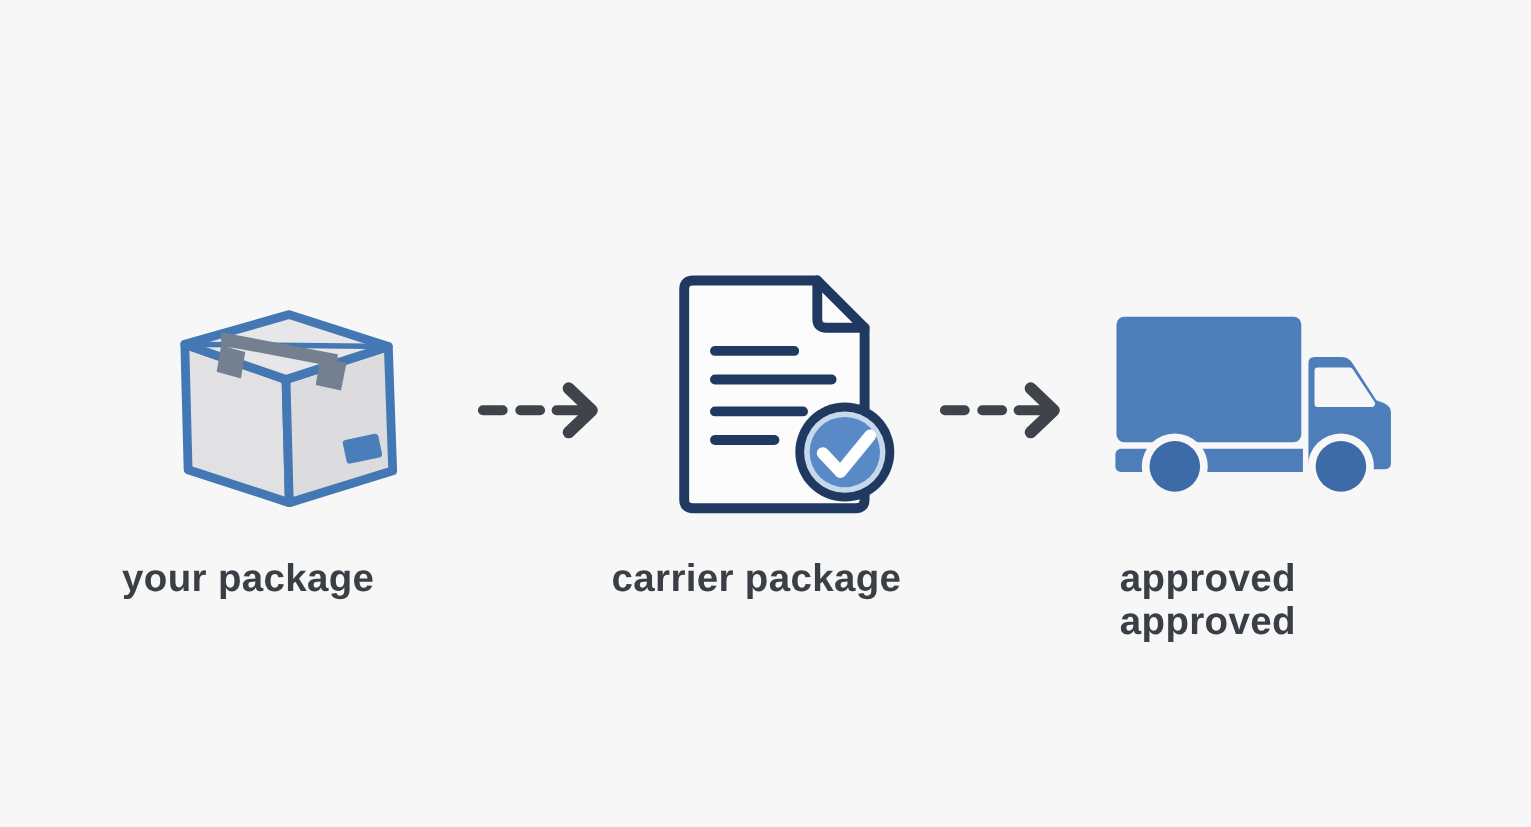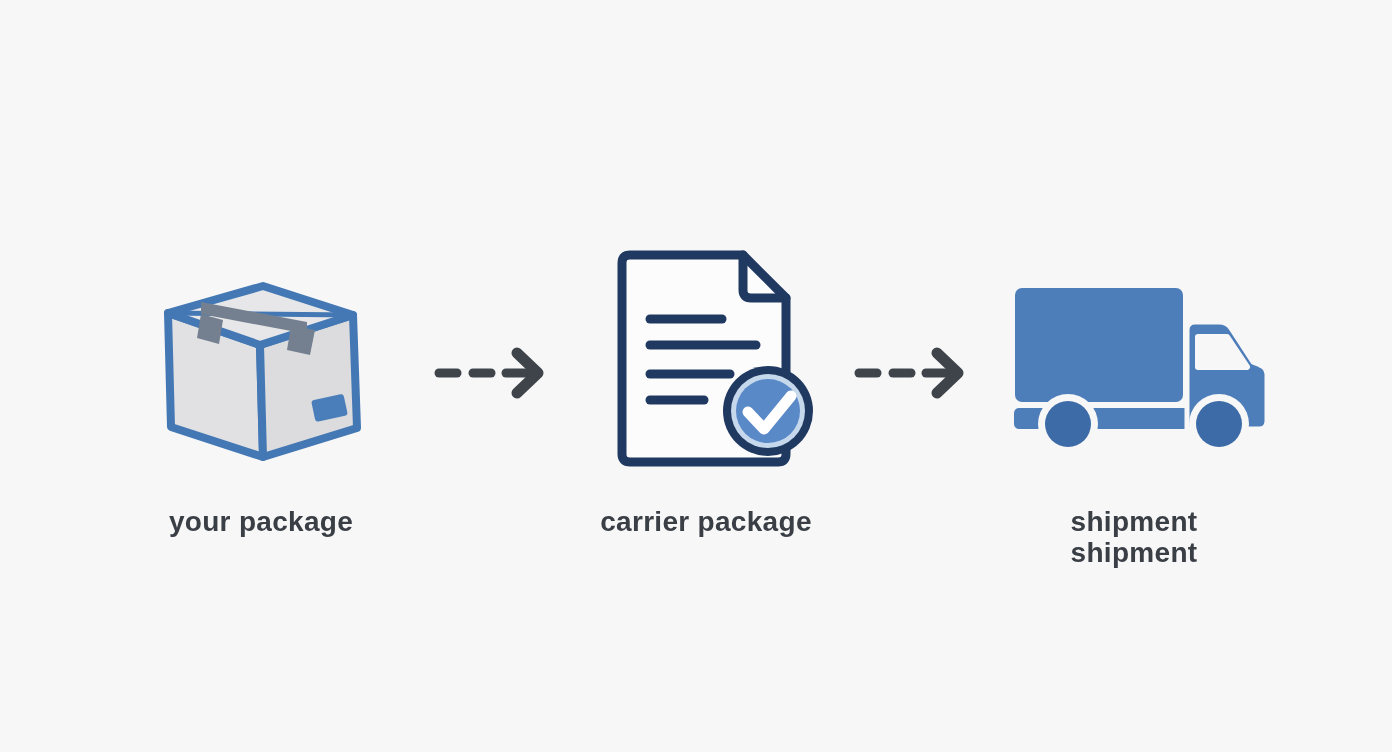--- a/index.html
+++ b/index.html
@@ -6,23 +6,22 @@
   .canvas{
     position:relative;
     width:1392px;height:752px;
     background:var(--bg,#f7f7f8);
     overflow:hidden;
     font-family:"Liberation Sans",sans-serif;
   }
   .abs{position:absolute;}
   .step-label{
     position:absolute;
-    text-align:center;
     font-weight:bold;
-    font-size:28px;
+    font-size:35px;
     line-height:1.1;
     letter-spacing:.3px;
     color:var(--ink,#3a3f46);
   }
   
   .f-top{fill:var(--boxTop)}
   .f-left{fill:var(--boxLeft)}
   .f-right{fill:var(--boxRight)}
   .s-box{stroke:var(--boxStroke)}
   .f-tape{fill:var(--tape)}
@@ -119,15 +118,15 @@
       <circle class="f-bg" cx="214" cy="142" r="30"></circle>
       <circle class="f-wheel" cx="63" cy="142" r="23"></circle>
       <circle class="f-wheel" cx="214" cy="142" r="23"></circle>
     </g>
   </svg>
 
   <div class="step-label" style="left:111px;top:507px;width:300px">your package</div>
 
   <div class="step-label" style="left:556px;top:507px;width:300px">carrier package</div>
 
-  <div class="step-label" style="left:1018px;top:507px;width:232px">shipment shipment</div>
+  <div class="step-label" style="left:1018px;top:507px;width:232px">approved approved</div>
 
 </div>
 
 </body></html>

